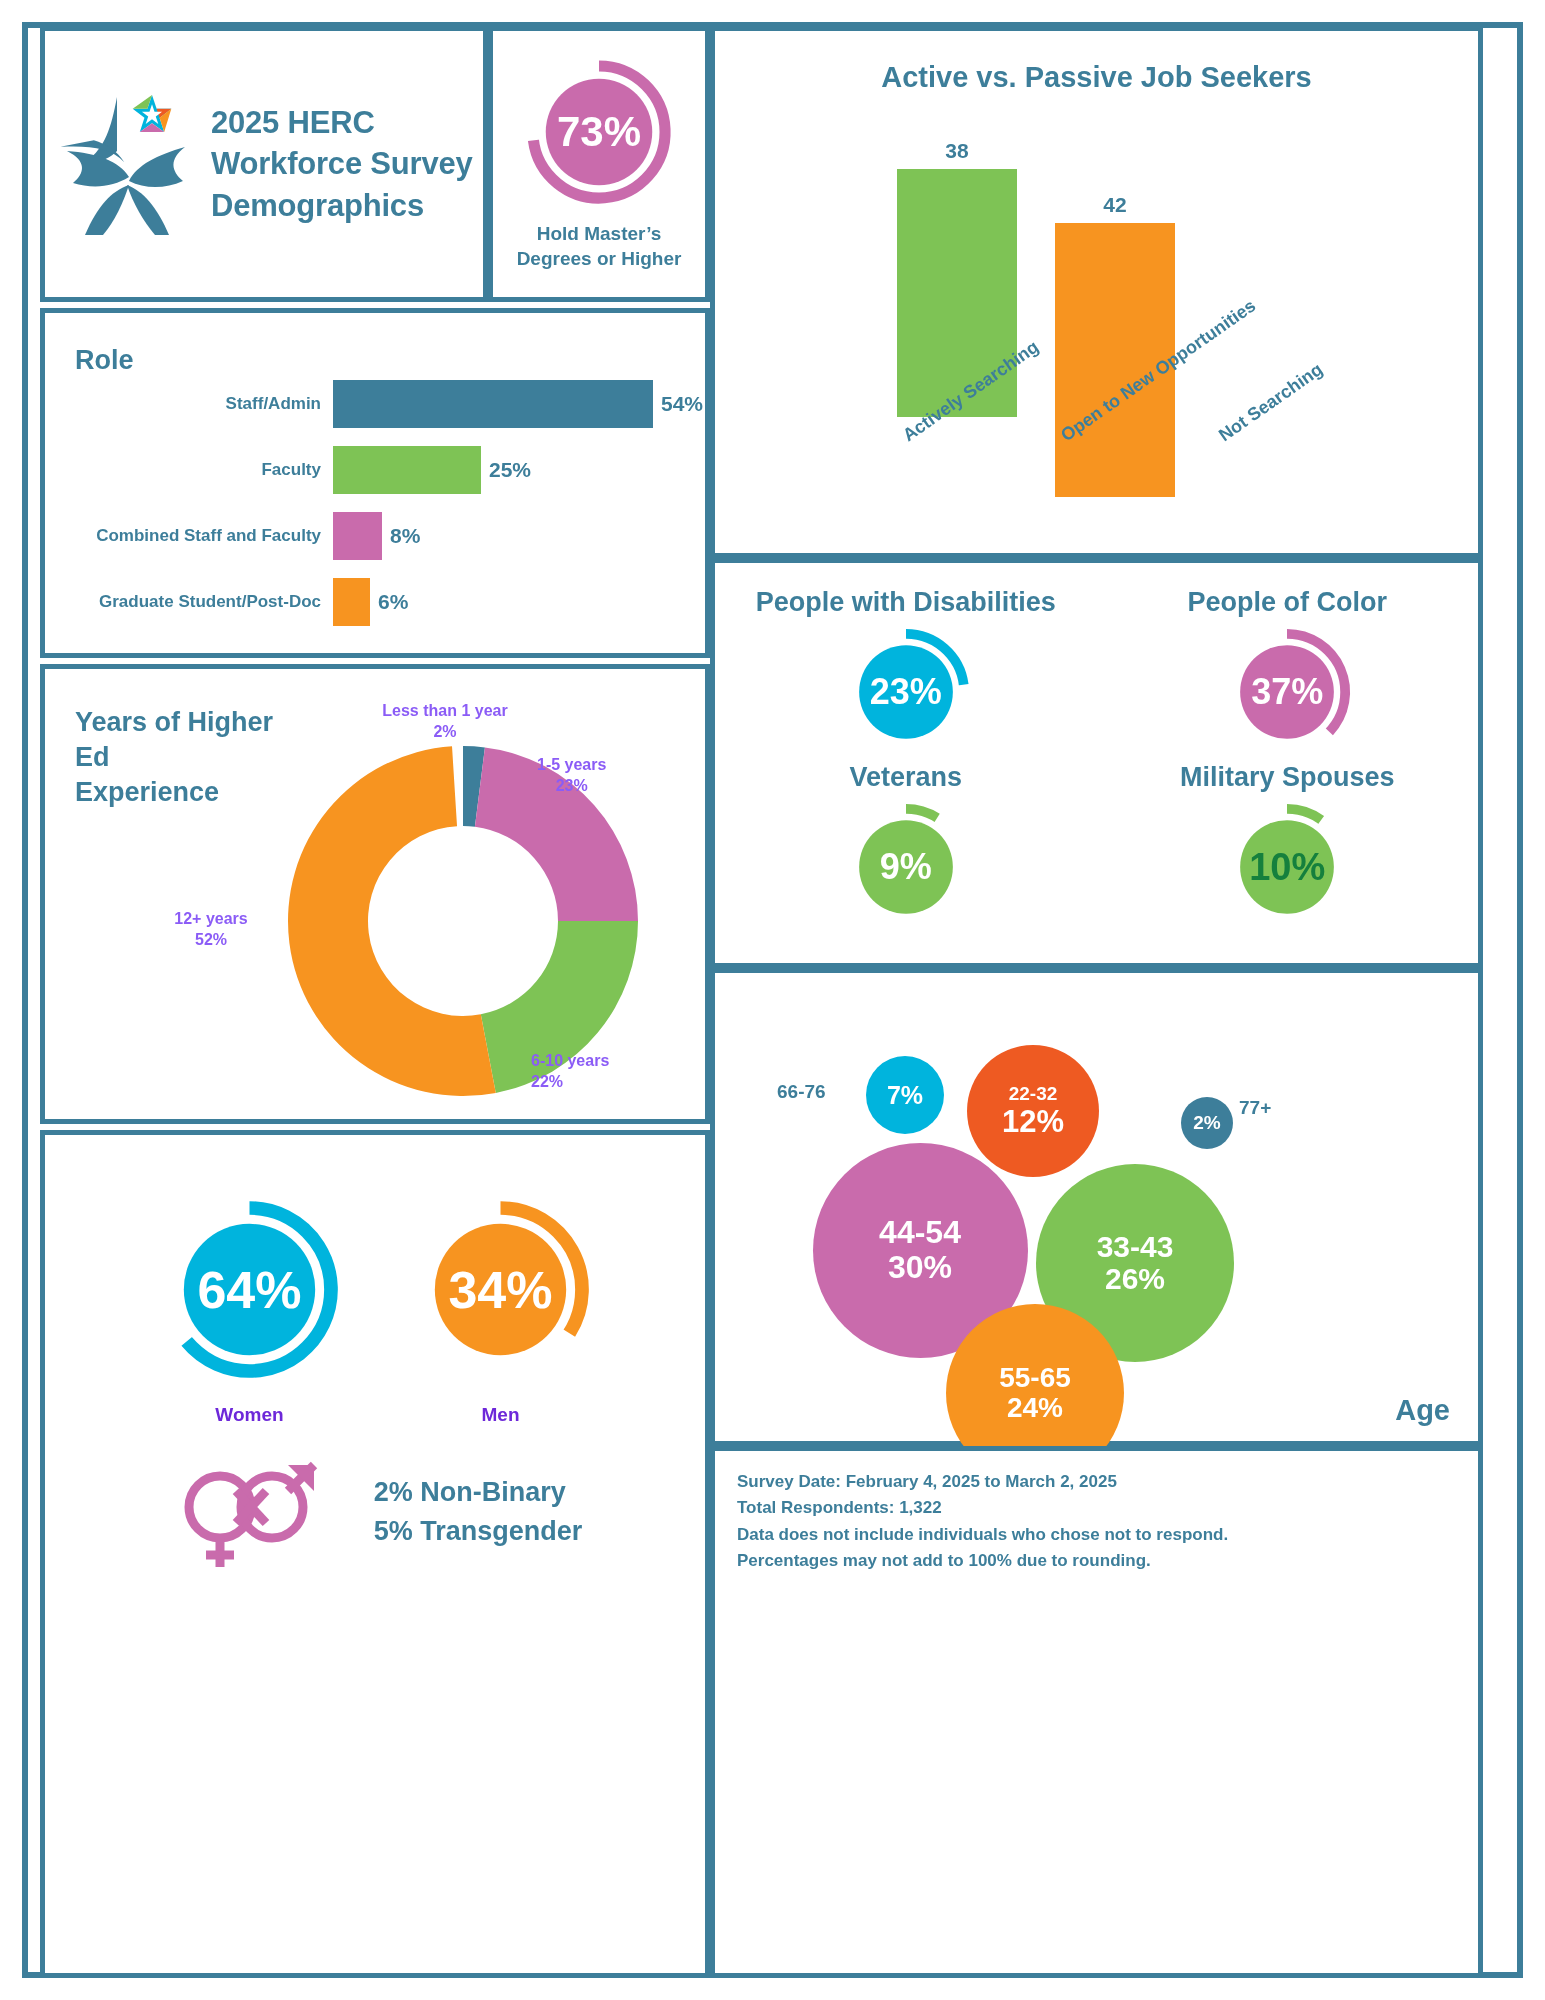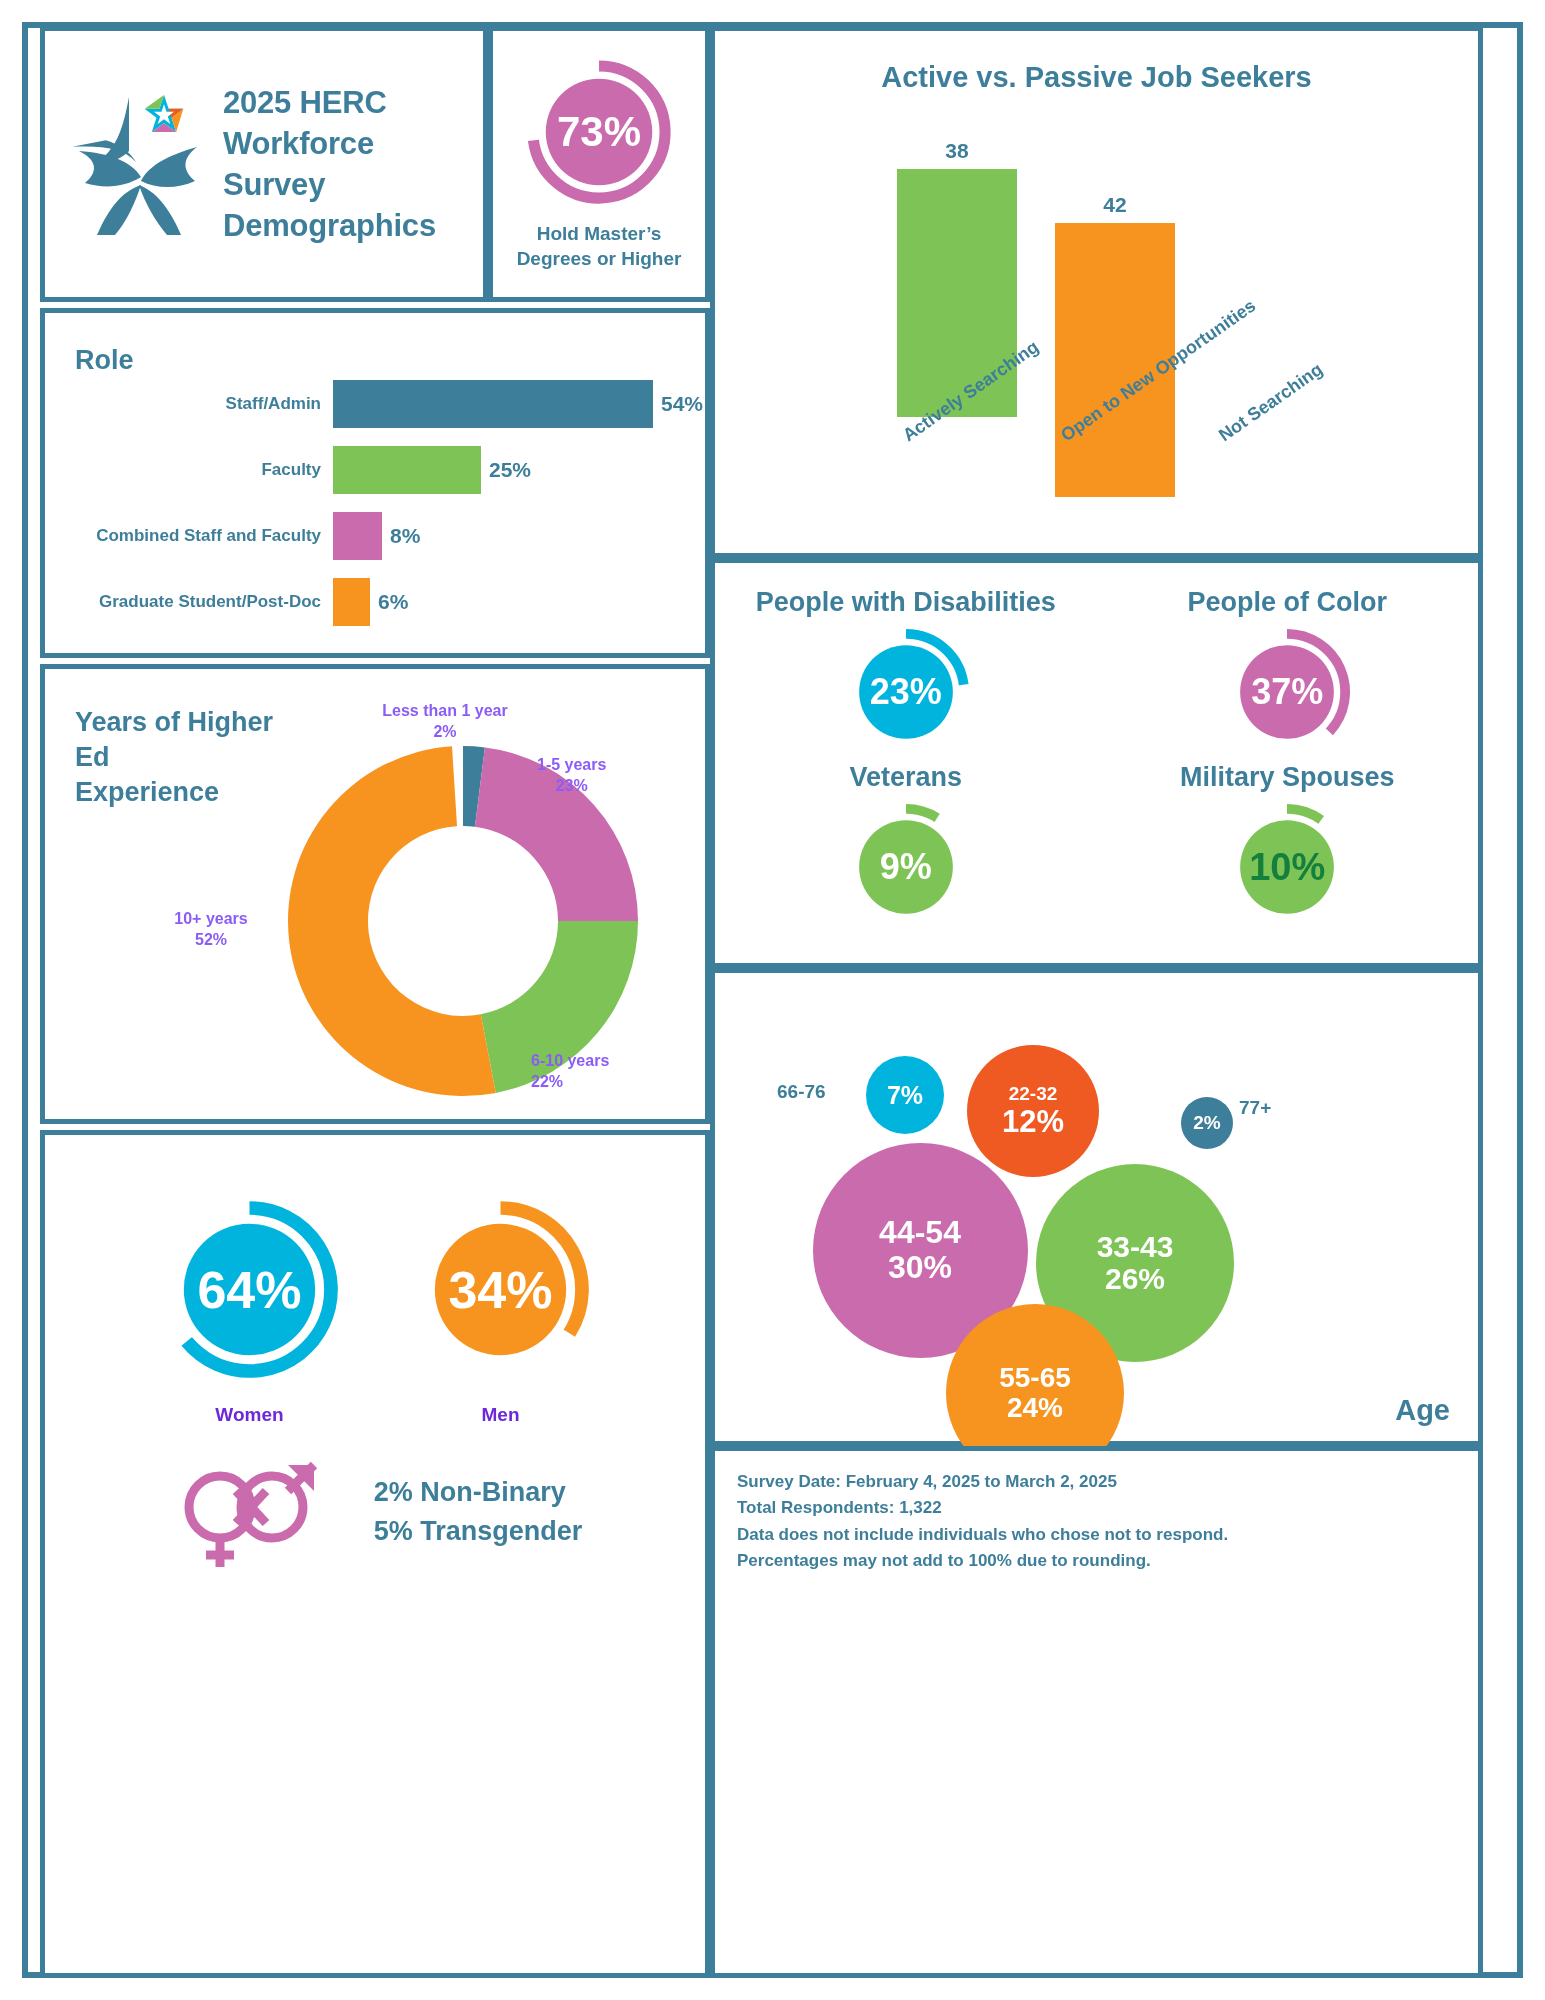--- a/index.html
+++ b/index.html
@@ -23,21 +23,21 @@
   .panel {
     position: absolute;
     border: 5px solid #3d7e9a;
     background: #fff;
   }
 
   
   #p-title { left: 40px; top: 26px; width: 448px; height: 276px; }
   #title-inner {
     display: flex; align-items: center; height: 100%;
-    padding-left: 24px; gap: 14px;
+    padding-left: 12px; gap: 14px;
   }
   #herc-logo { width: 140px; height: 150px; flex: none; }
   #title-text {
     font-size: 31px; font-weight: 700; color: #3d7e9a;
     line-height: 1.33; letter-spacing: -0.2px;
   }
 
   
   #p-masters { left: 488px; top: 26px; width: 222px; height: 276px; }
   #p-masters .stack {
@@ -250,21 +250,21 @@
   </div>
   <div class="pielab" id="pl-15">
     <div>1-5 years</div>
     <div>23%</div>
   </div>
   <div class="pielab" id="pl-610">
     <div>6-10 years</div>
     <div>22%</div>
   </div>
   <div class="pielab" id="pl-10p">
-    <div>10+ years</div>
+    <div>12+ years</div>
     <div>52%</div>
   </div>
 </div>
 
 <div class="panel" id="p-gender">
   <div id="gender-rings">
       <div class="gcell">
         <div style="position: relative; width: 185px; height: 185px;"><svg width="185" height="185" viewBox="0 0 185 185">
     <circle cx="92.5" cy="92.5" r="65.675" fill="#00b4dd"></circle>
     <path d="M 92.5 12.025000000000006 A 80.475 80.475 0 1 1 30.492946787618372 143.7966955750258" fill="none" stroke="#00b4dd" stroke-width="15.725000000000001"></path>

